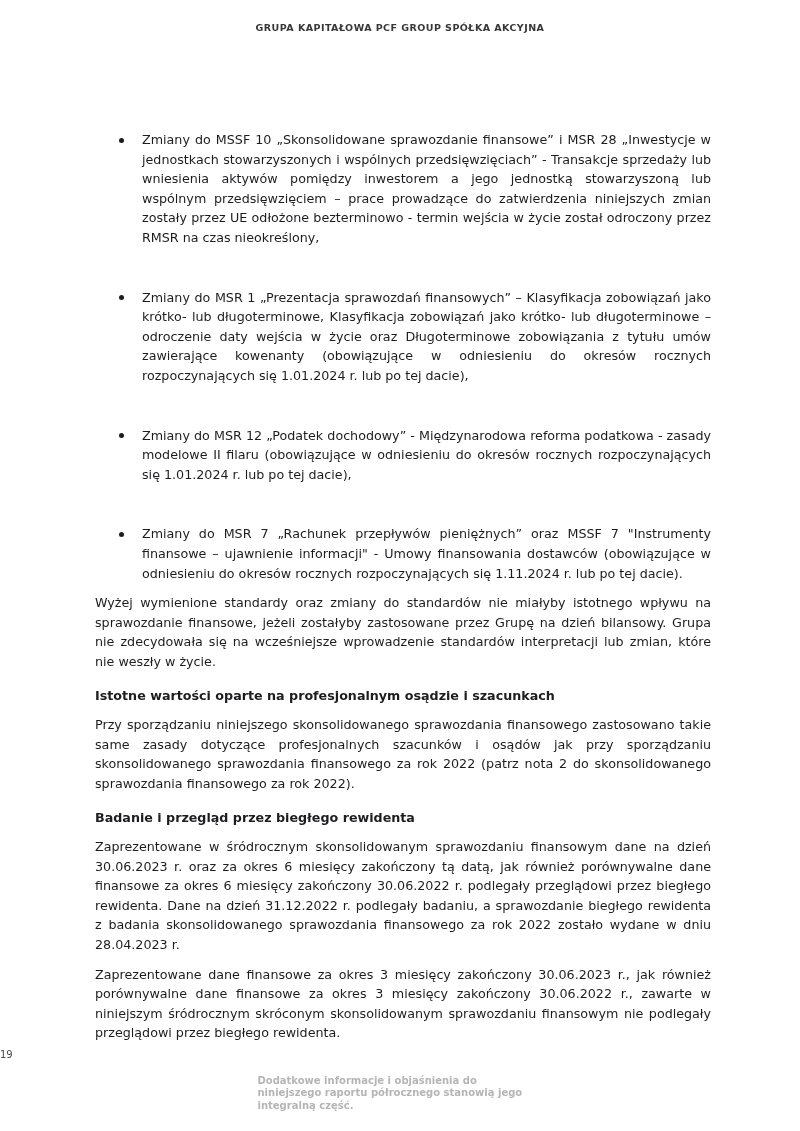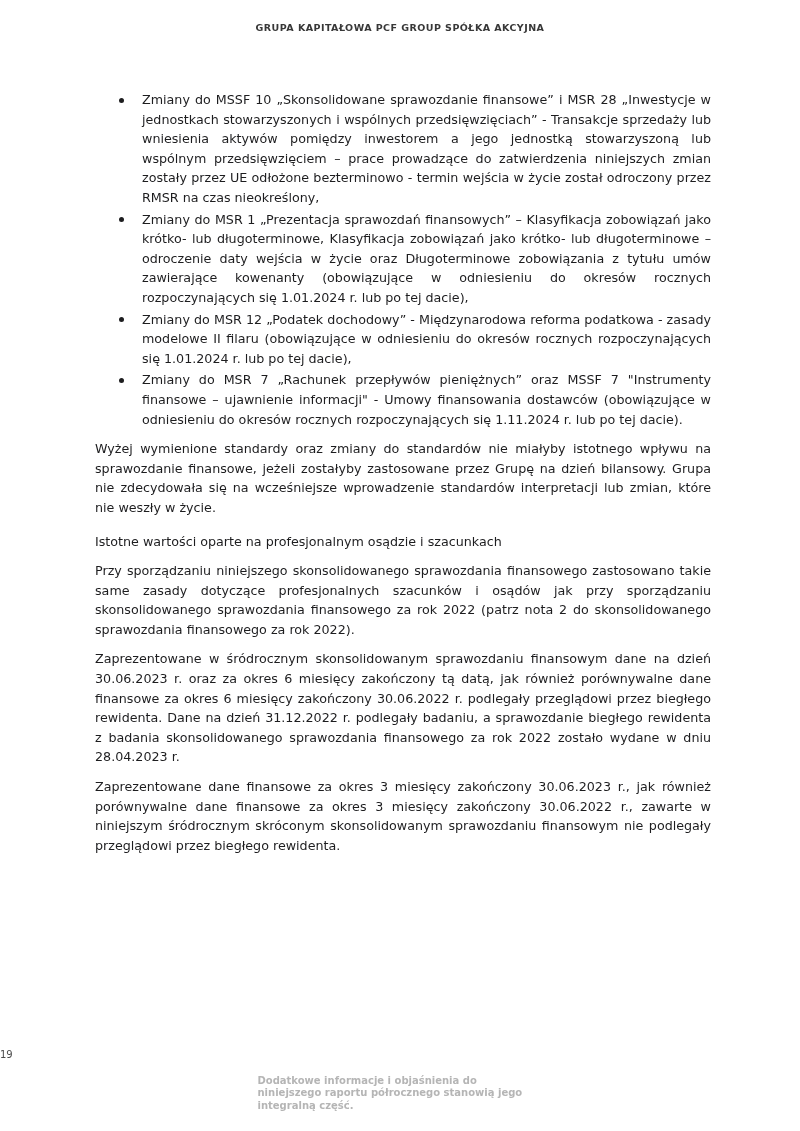--- a/index.html
+++ b/index.html
@@ -37,35 +37,36 @@
     width: 616px;
     font-size: 12.7px;
     line-height: 19.6px;
     text-align: justify;
   }
   .bullet-list { margin: 0; padding: 0; list-style: none; }
   .bullet-item {
     position: relative;
     padding-left: 47px;
     margin-bottom: 2px;
+    margin-top: 40px;
   }
   .bullet-item::before {
     content: "";
     position: absolute;
     left: 24px;
     top: 7.5px;
     width: 5px;
     height: 5px;
     border-radius: 50%;
     background: #1d1d1f;
   }
   .para { margin: 10px 0 0 0; }
   .heading {
     font-size: 12.7px;
-    font-weight: 400;
+    font-weight: 700;
     text-align: left;
     margin: 15px 0 0 0;
   }
   .heading + .para { margin-top: 9px; }
 
   
   .page-footer {
     position: absolute;
     bottom: 19px;
     left: 0;
@@ -109,20 +110,21 @@
       <li class="bullet-item">
         <span>Zmiany do MSR 7 „Rachunek przepływów pieniężnych” oraz MSSF 7 "Instrumenty finansowe – ujawnienie informacji" - Umowy finansowania dostawców (obowiązujące w odniesieniu do okresów rocznych rozpoczynających się 1.11.2024 r. lub po tej dacie).</span>
       </li>
     </ul>
 
     <p class="para">Wyżej wymienione standardy oraz zmiany do standardów nie miałyby istotnego wpływu na sprawozdanie finansowe, jeżeli zostałyby zastosowane przez Grupę na dzień bilansowy. Grupa nie zdecydowała się na wcześniejsze wprowadzenie standardów interpretacji lub zmian, które nie weszły w życie.</p>
 
     <h2 class="heading">Istotne wartości oparte na profesjonalnym osądzie i szacunkach</h2>
     <p class="para">Przy sporządzaniu niniejszego skonsolidowanego sprawozdania finansowego zastosowano takie same zasady dotyczące profesjonalnych szacunków i osądów jak przy sporządzaniu skonsolidowanego sprawozdania finansowego za rok 2022 (patrz nota 2 do skonsolidowanego sprawozdania finansowego za rok 2022).</p>
 
+    <h2 class="heading">Badanie i przegląd przez biegłego rewidenta</h2>
     <p class="para">Zaprezentowane w śródrocznym skonsolidowanym sprawozdaniu finansowym dane na dzień 30.06.2023 r. oraz za okres 6 miesięcy zakończony tą datą, jak również porównywalne dane finansowe za okres 6 miesięcy zakończony 30.06.2022 r. podlegały przeglądowi przez biegłego rewidenta. Dane na dzień 31.12.2022 r. podlegały badaniu, a sprawozdanie biegłego rewidenta z badania skonsolidowanego sprawozdania finansowego za rok 2022 zostało wydane w dniu 28.04.2023 r.</p>
     <p class="para">Zaprezentowane dane finansowe za okres 3 miesięcy zakończony 30.06.2023 r., jak również porównywalne dane finansowe za okres 3 miesięcy zakończony 30.06.2022 r., zawarte w niniejszym śródrocznym skróconym skonsolidowanym sprawozdaniu finansowym nie podlegały przeglądowi przez biegłego rewidenta.</p>
   </main>
 
   <footer class="page-footer">
     <div class="page-number">19</div>
     <div class="footer-note">Dodatkowe informacje i objaśnienia do niniejszego raportu półrocznego stanowią jego integralną część.</div>
   </footer>
 
 </div>

